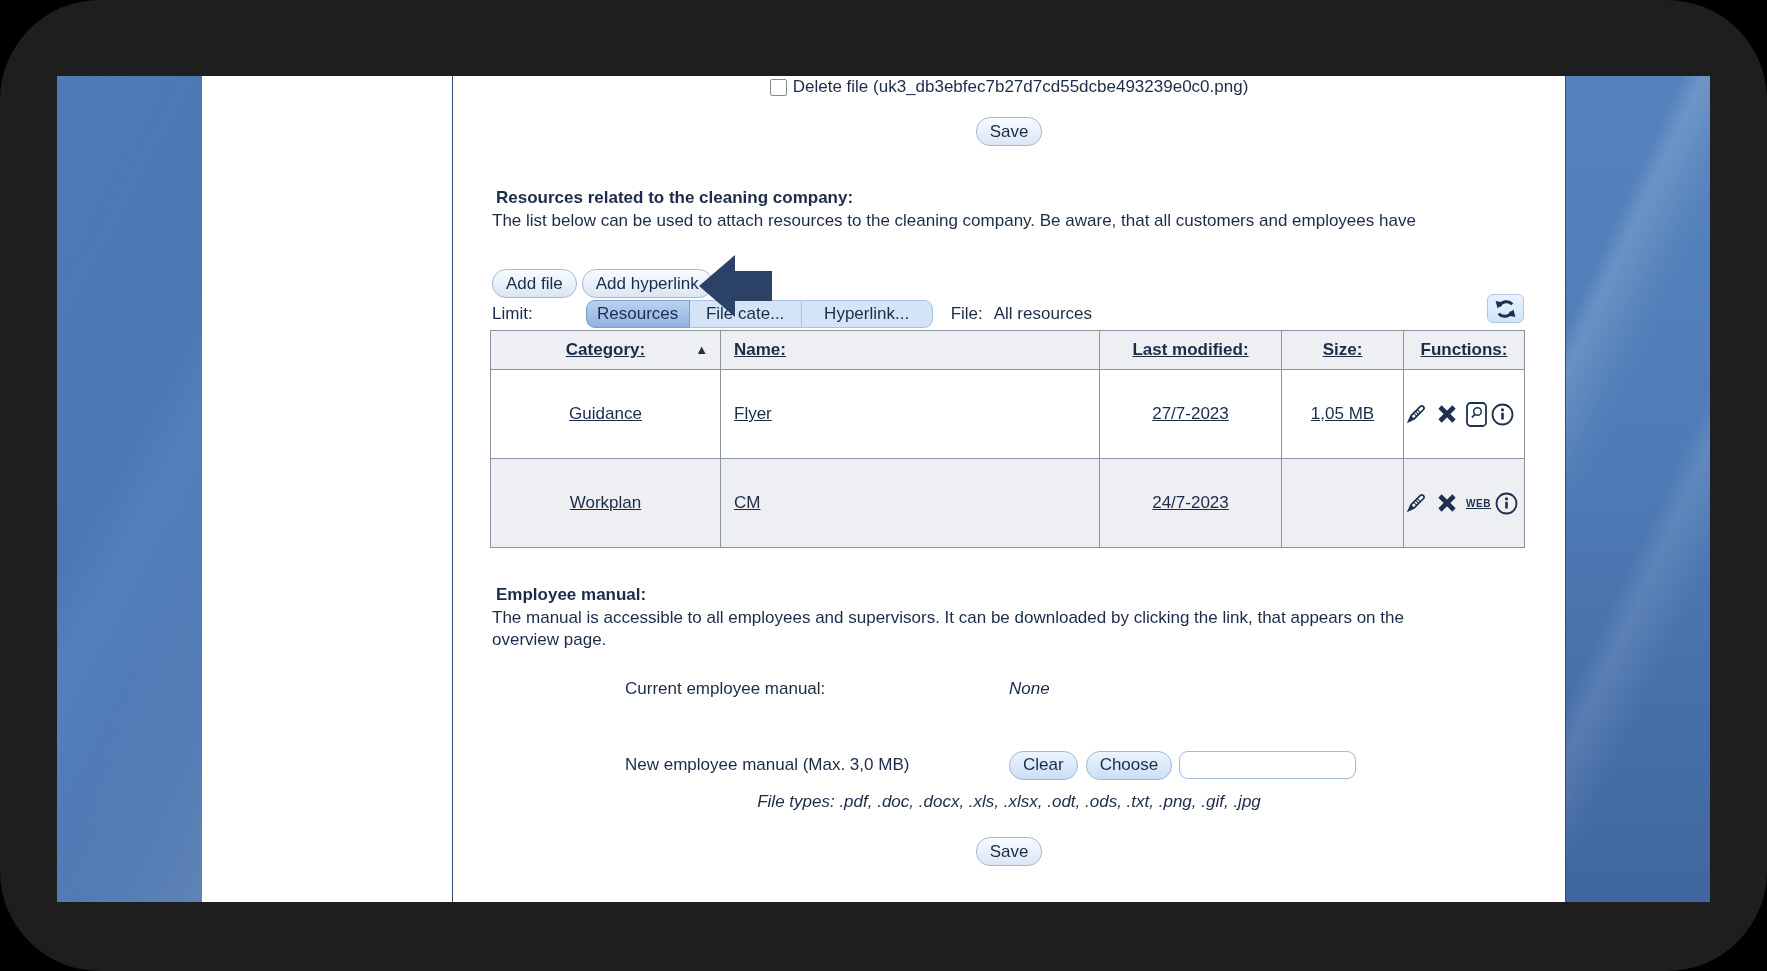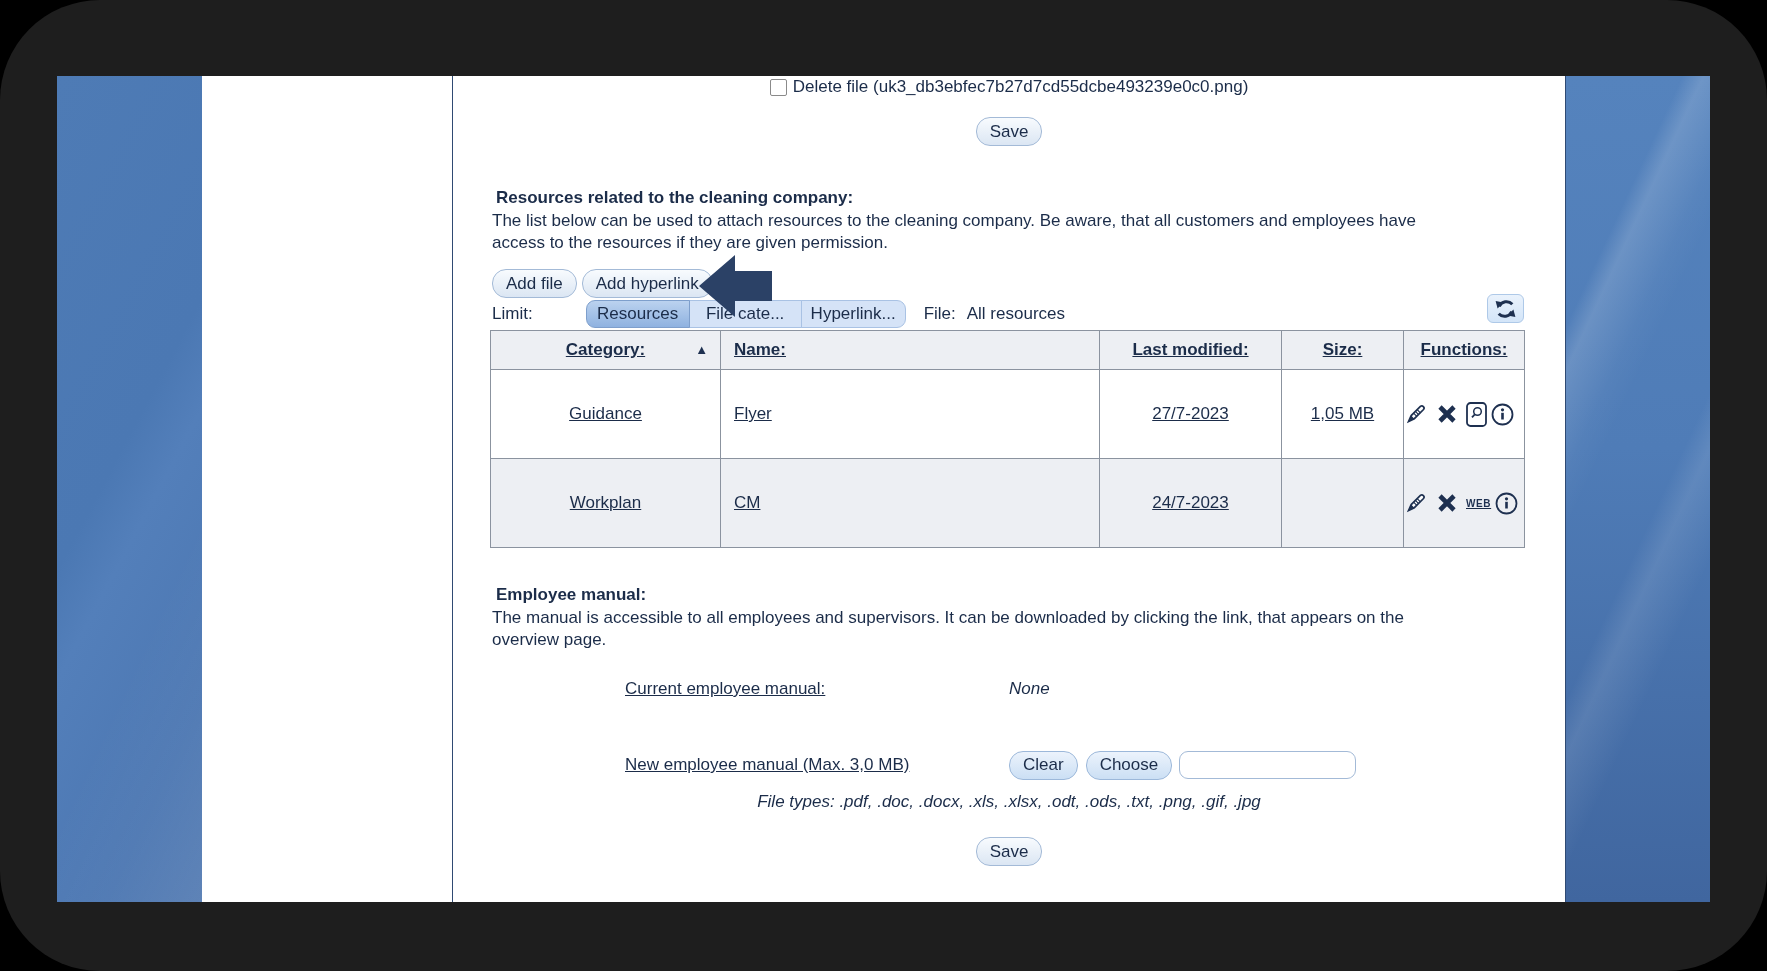--- a/index.html
+++ b/index.html
@@ -56,21 +56,21 @@
   table.res td{height:88px;text-align:center;background:#fff;}
   table.res tr.alt td{background:#edeff3;}
   table.res td.c-name{text-align:left;padding-left:13px;}
   .cat-head{position:relative;}
   .sort{position:absolute;right:12px;top:50%;transform:translateY(-54%);font-size:13px;color:#1e3050;}
   .fn-stack{display:flex;flex-direction:row;align-items:center;gap:4px;}
   .fn-row{display:flex;align-items:center;gap:9px;}
   .weblabel{font-size:10px;font-weight:bold;letter-spacing:0.6px;color:#1e3050;}
 
   .formrow{display:flex;align-items:center;left:172px;height:30px;}
-  .formlabel{width:384px;flex:none;text-decoration:underline;}
+  .formlabel{width:384px;flex:none;}
   .fileinput{width:177px;height:28px;border:1px solid #a3bad7;border-radius:9px;box-sizing:border-box;
     margin-left:7px;font-size:16px;padding:0 8px;color:#1b2c49;background:#fff;outline:none;}
   .italic{font-style:italic;}
   .gap8{margin-right:8px;}
 </style>
 </head>
 <body>
 
 <div class="device">
   <div class="screen">
@@ -86,40 +86,39 @@
       </div>
 
       <div class="abs centerrow" style="top:41px;">
         <button class="btn">Save</button>
       </div>
 
       <h3 class="abs" style="left:39px;top:108px;">Resources related to the cleaning company:</h3>
 
       <div class="abs para" style="left:39px;top:134px;width:1050px;">
         <div>The list below can be used to attach resources to the cleaning company. Be aware, that all customers and employees have</div>
-        <div>access to the resources if they are given permission.</div>
       </div>
 
       <div class="abs" style="left:39px;top:193px;display:flex;gap:5px;">
         <button class="btn">Add file</button>
         <button class="btn">Add hyperlink</button>
       </div>
 
       <div class="abs" style="left:246px;top:178px;z-index:6;">
         <svg width="74" height="64" viewBox="0 0 74 64">
             <path d="M0 32 L36 1 V17 H73 V47 H36 V63 Z" fill="#2b4166"></path>
           </svg>
       </div>
 
       <div class="abs limitrow" style="left:39px;top:223px;">
         <span>Limit:</span>
         <span style="display:inline-flex;margin-left:13px;padding-left:40px;">
           <span class="seg sel first" style="width:104px;">Resources</span>
           <span class="seg mid" style="width:113px;">File cate...</span>
-          <span class="seg last" style="width:105px;">Hyperlink...</span>
+          <span class="seg last" style="width:132px;">Hyperlink...</span>
         </span>
         <span style="margin-left:18px;">File:</span>
         <span style="margin-left:11px;">All resources</span>
       </div>
 
       <div class="abs refresh-btn" style="left:1034px;top:218px;">
         <span style="display:inline-flex;">
           <svg width="23" height="22" viewBox="0 0 23 22">
             <path d="M18.3 6.2 A8 8 0 0 0 5.2 8.4" fill="none" stroke="#1e3050" stroke-width="3"></path>
             <polygon points="1.6,3.0 9.4,4.6 3.6,10.6" fill="#1e3050"></polygon>

